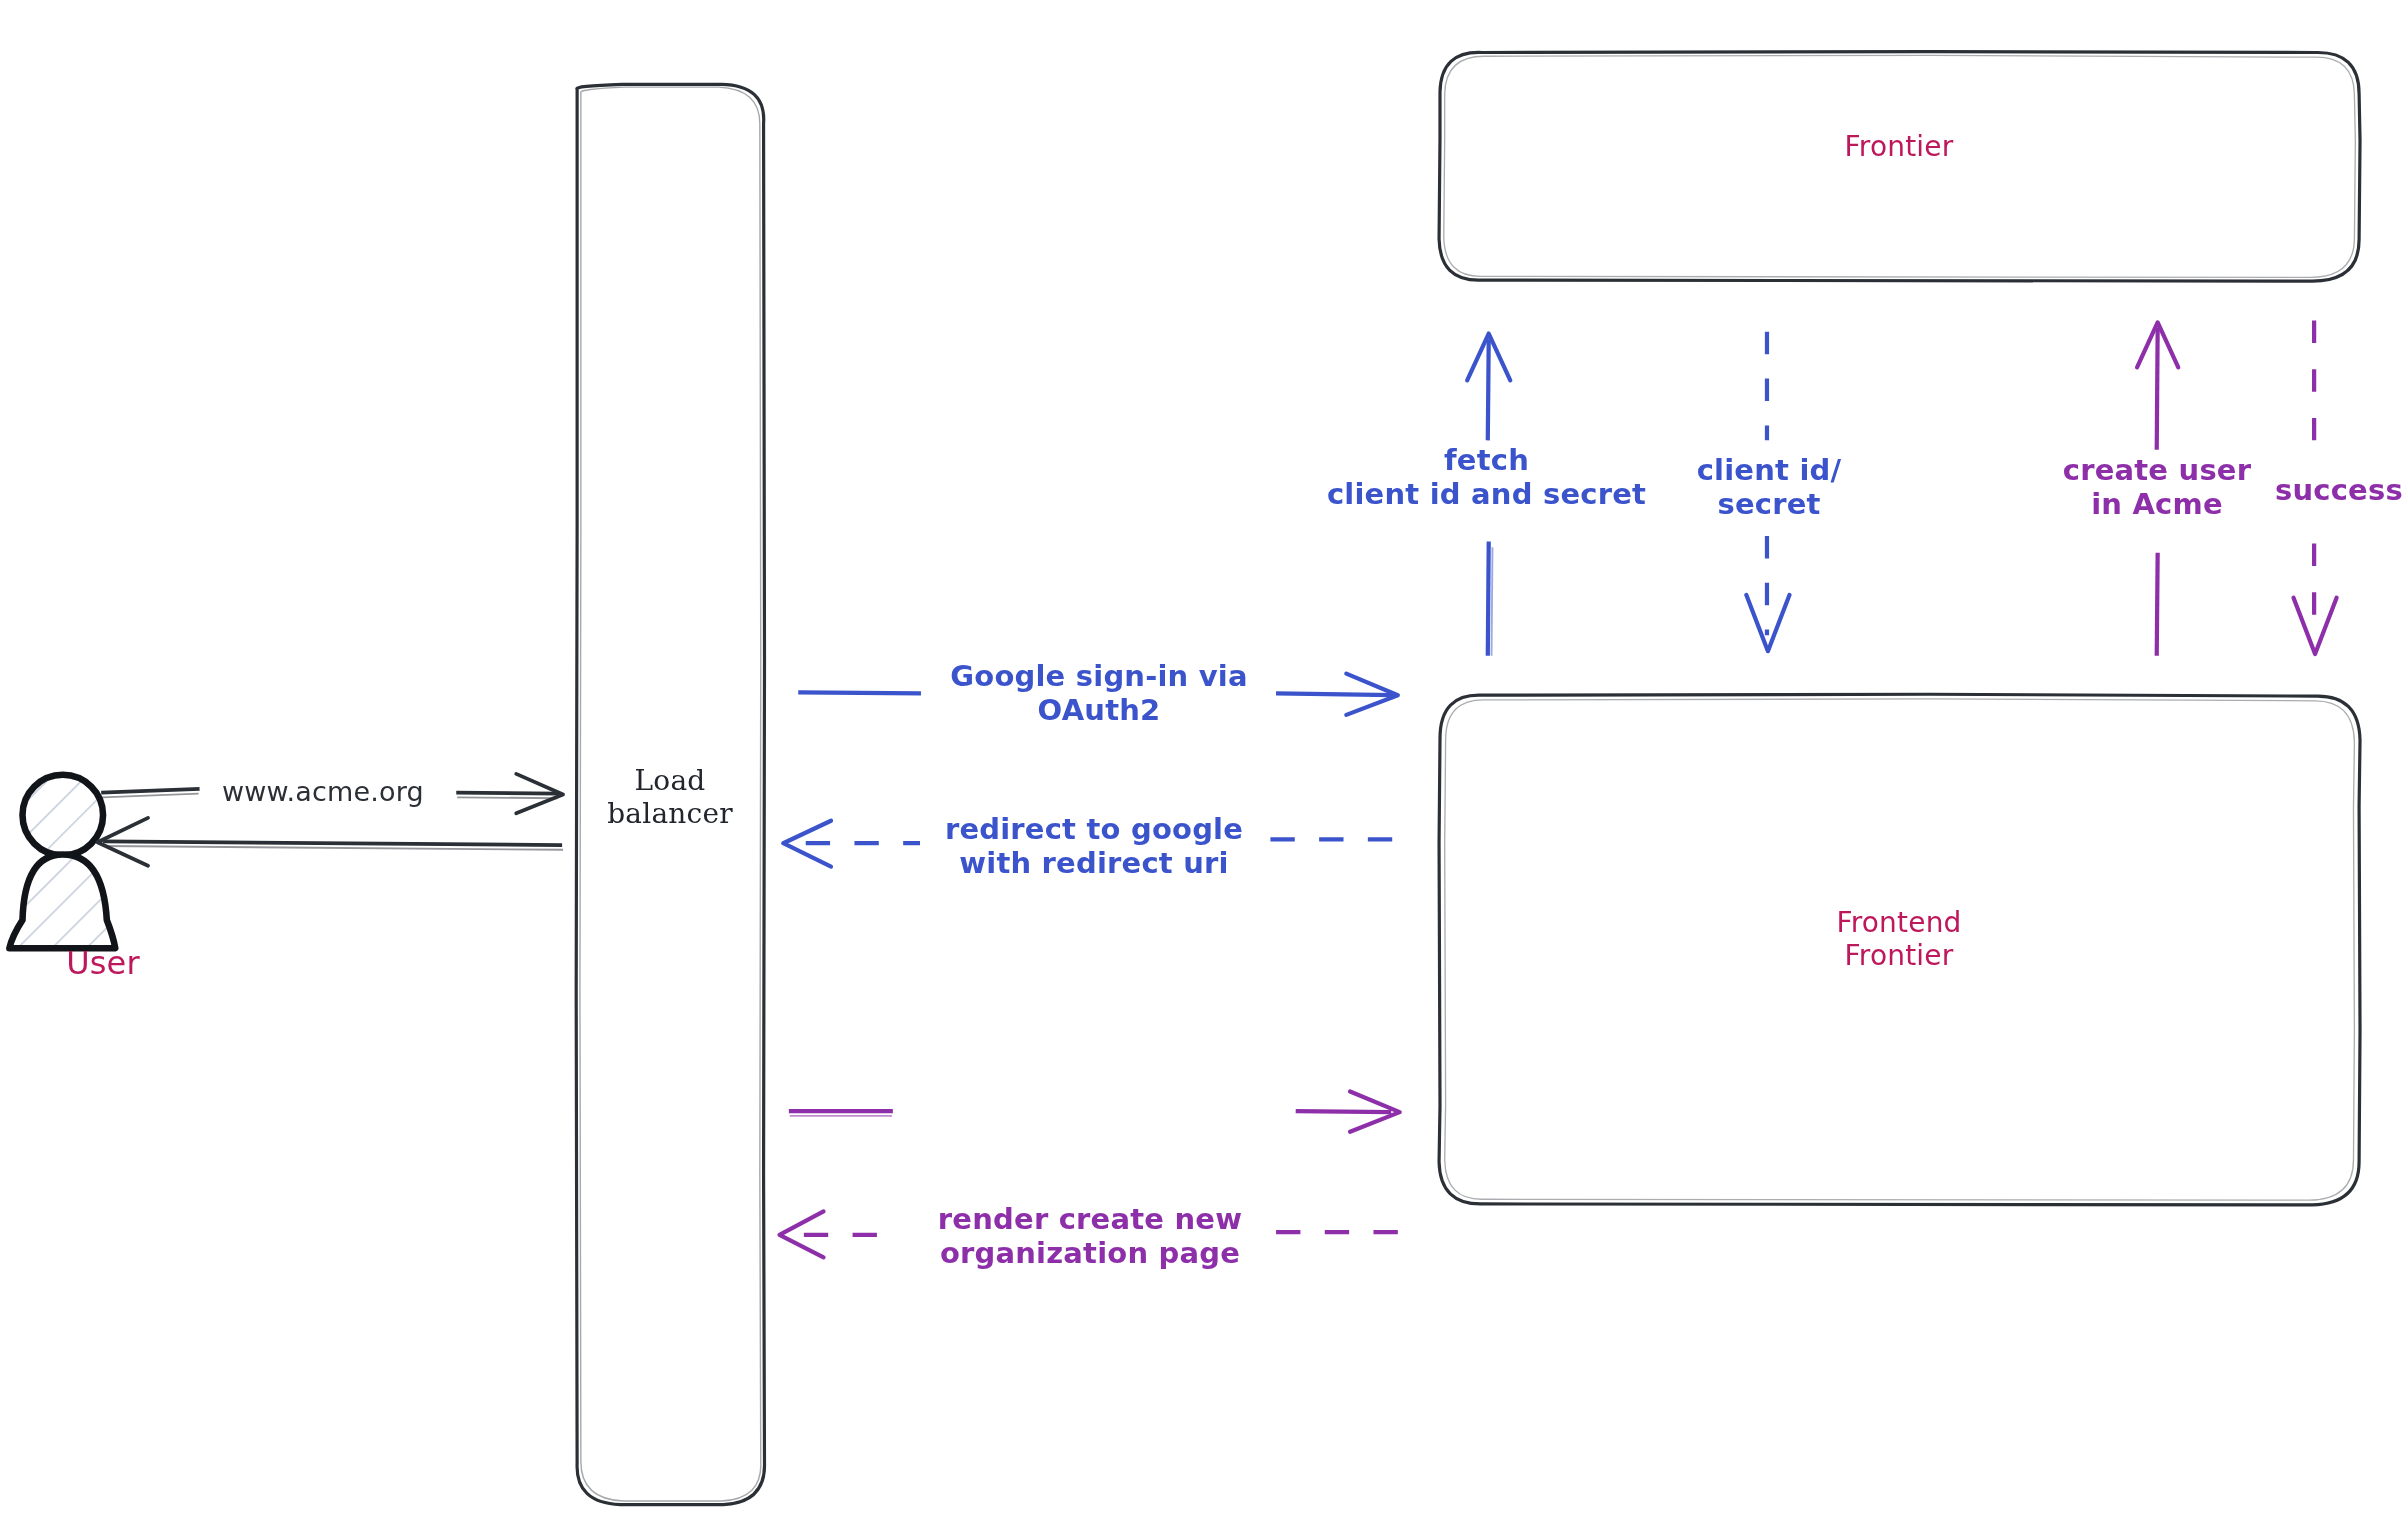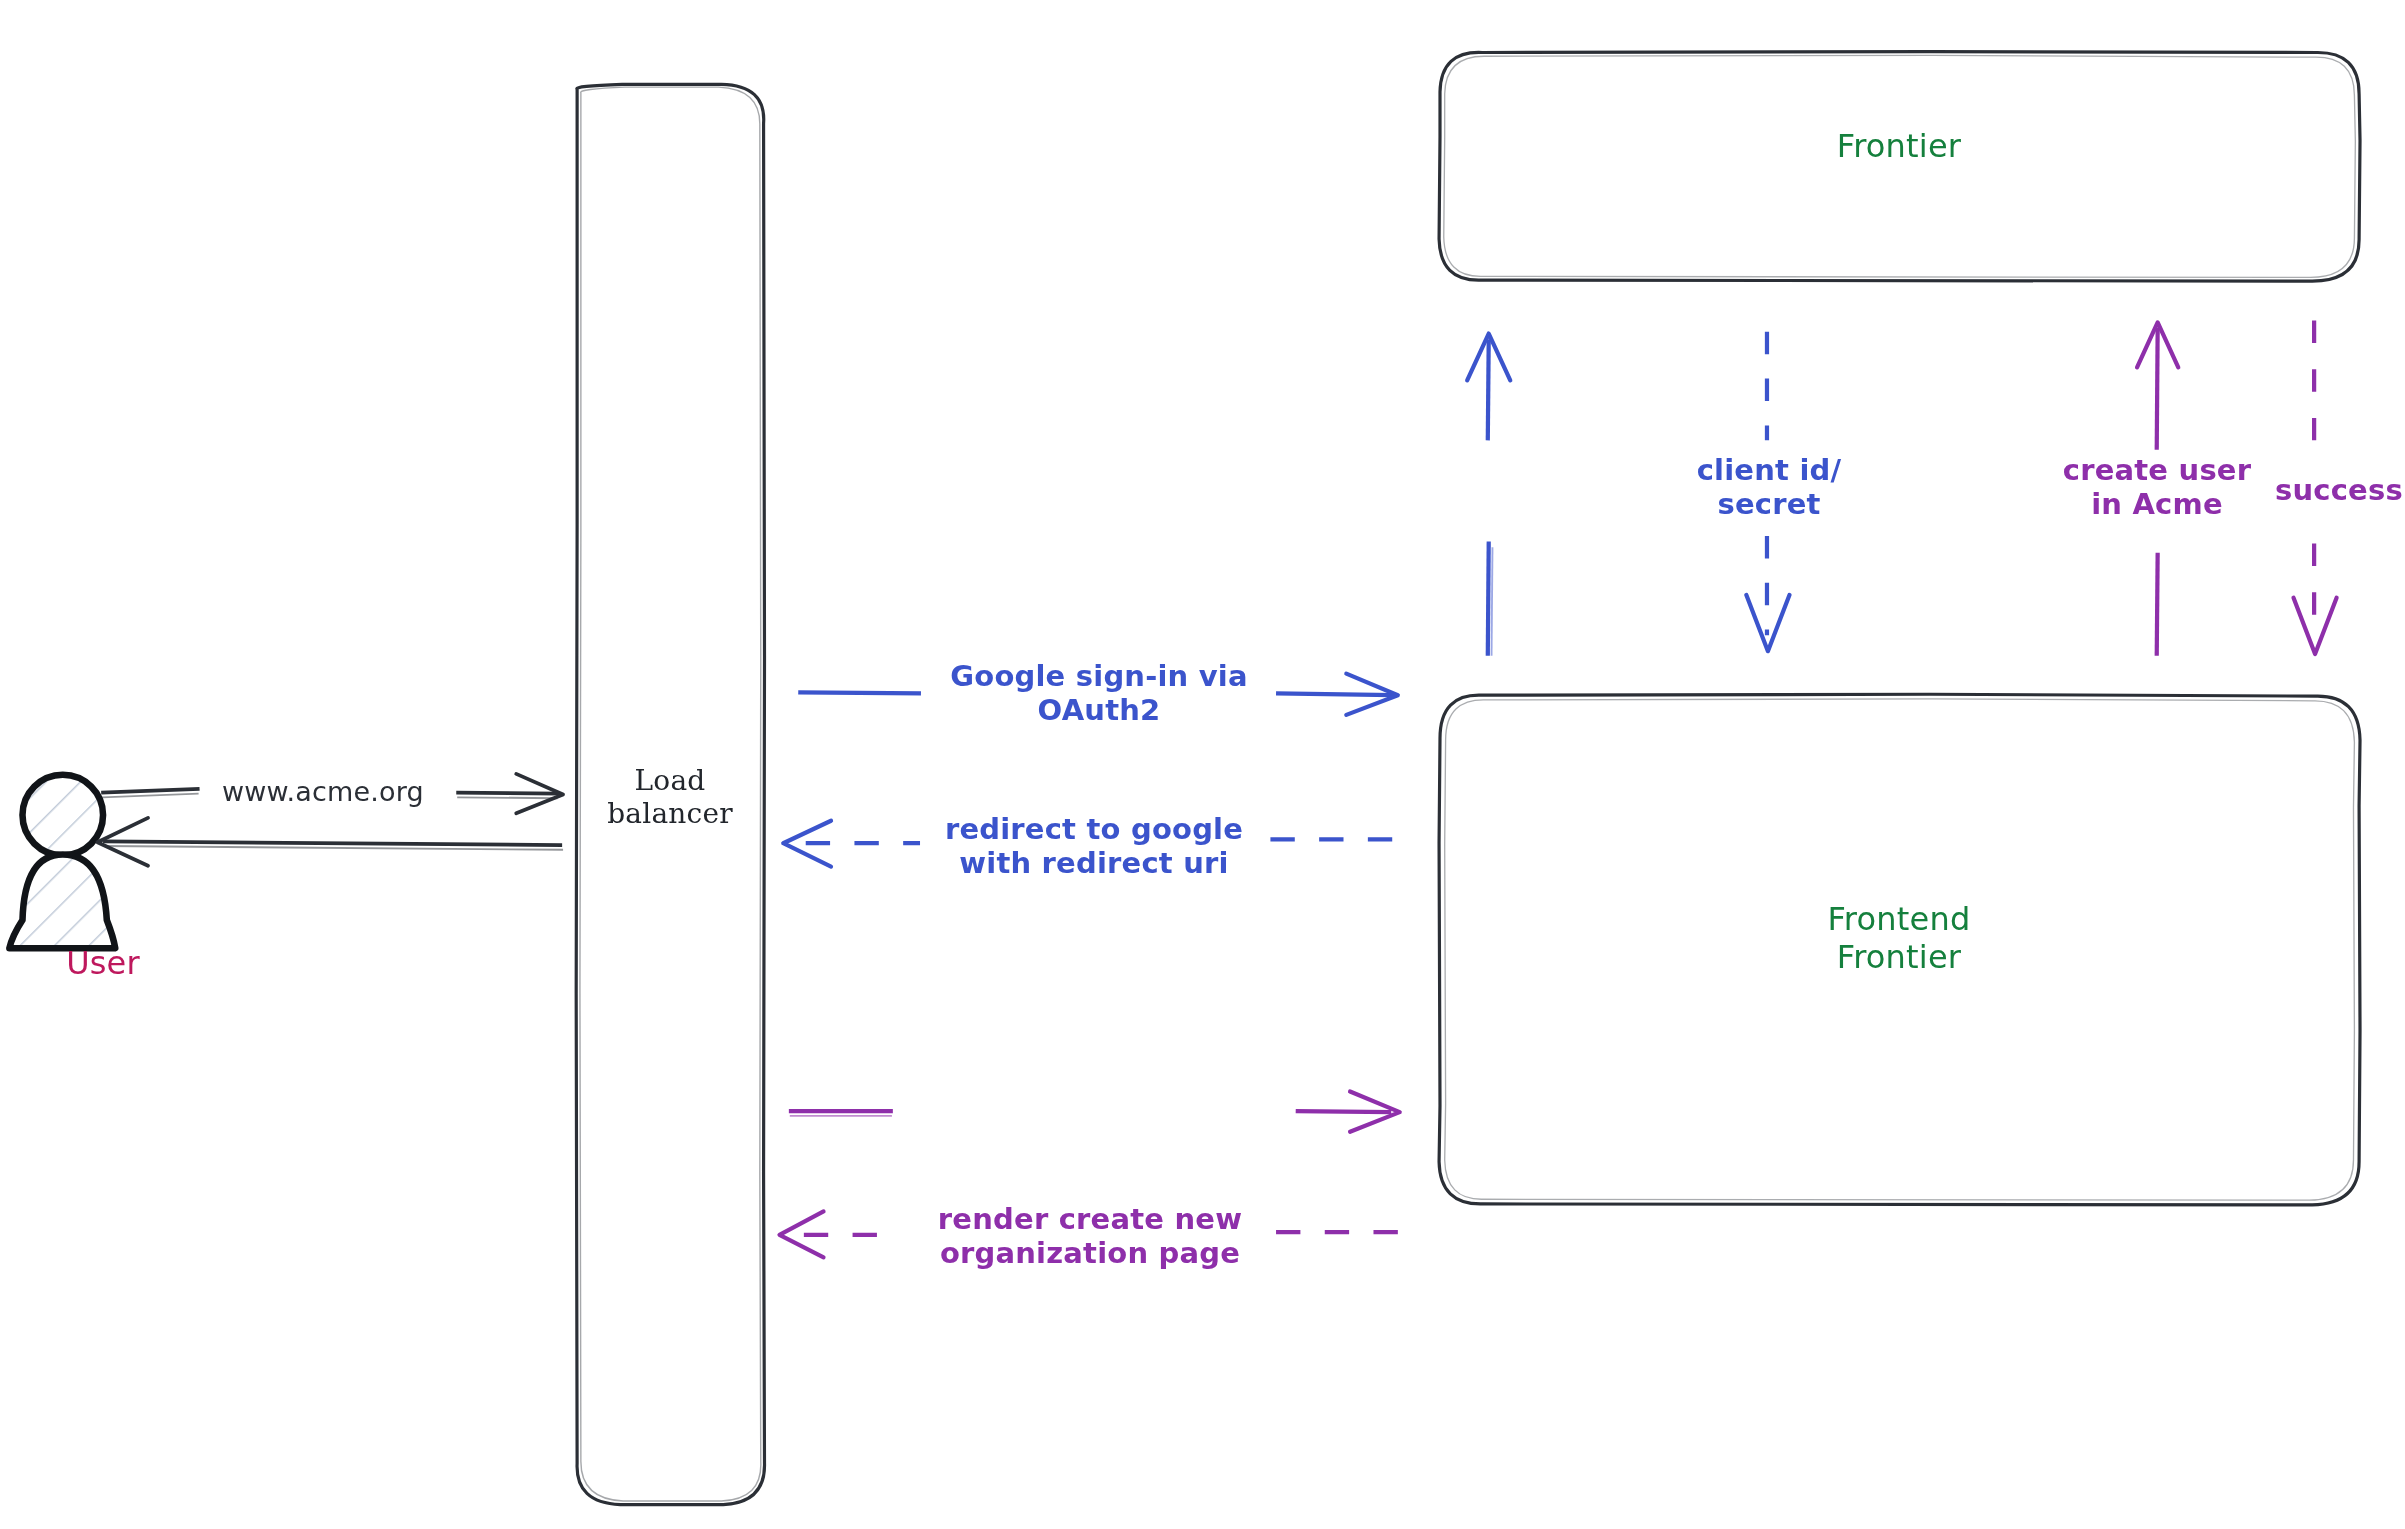--- a/index.html
+++ b/index.html
@@ -26,22 +26,22 @@
   }
   .lbl {
     position: absolute;
     white-space: pre;
     text-align: center;
     line-height: 1.18;
     font-family: "DejaVu Sans", sans-serif;
     letter-spacing: 0.2px;
   }
   .lbl-node {
-    color: #15803d;
-    font-size: 32px;
+    color: #be185d;
+    font-size: 28px;
     font-weight: 400;
   }
   .lbl-user {
     color: #be185d;
     font-size: 32px;
     margin-left: 40px;
   }
   .lbl-blue {
     color: #3b54cc;
     font-size: 29px;
@@ -190,20 +190,21 @@
 
   <div class="lbl lbl-node centered" style="left:1899px; top:939px;"><span>Frontend</span><br><span>Frontier</span></div>
 
   <div class="lbl lbl-blue centered" style="left:1099px; top:693px;"><span>Google sign-in via</span><br><span>OAuth2</span></div>
 
   <div class="lbl lbl-blue centered" style="left:1094px; top:846px;"><span>redirect to google</span><br><span>with redirect uri</span></div>
 
 
   <div class="lbl lbl-purple centered" style="left:1090px; top:1236px;"><span>render create new</span><br><span>organization page</span></div>
 
+  <div class="lbl lbl-blue" style="left:1304px; top:443px; width:365px; text-align:center;"><span>fetch</span><br><span>client id and secret</span></div>
 
   <div class="lbl lbl-blue centered" style="left:1769px; top:487px;"><span>client id/</span><br><span>secret</span></div>
 
   <div class="lbl lbl-purple centered" style="left:2157px; top:487px;"><span>create user</span><br><span>in Acme</span></div>
 
   <div class="lbl lbl-purple" style="left:2275px; top:473px;">success</div>
 
 </div>
 
 

